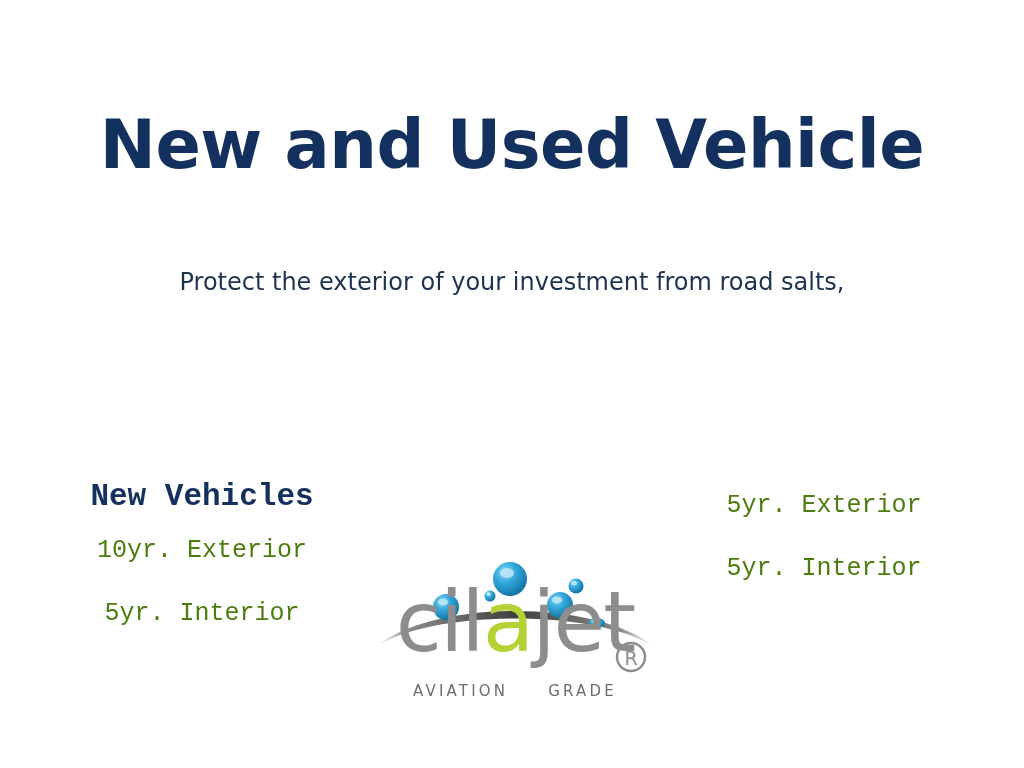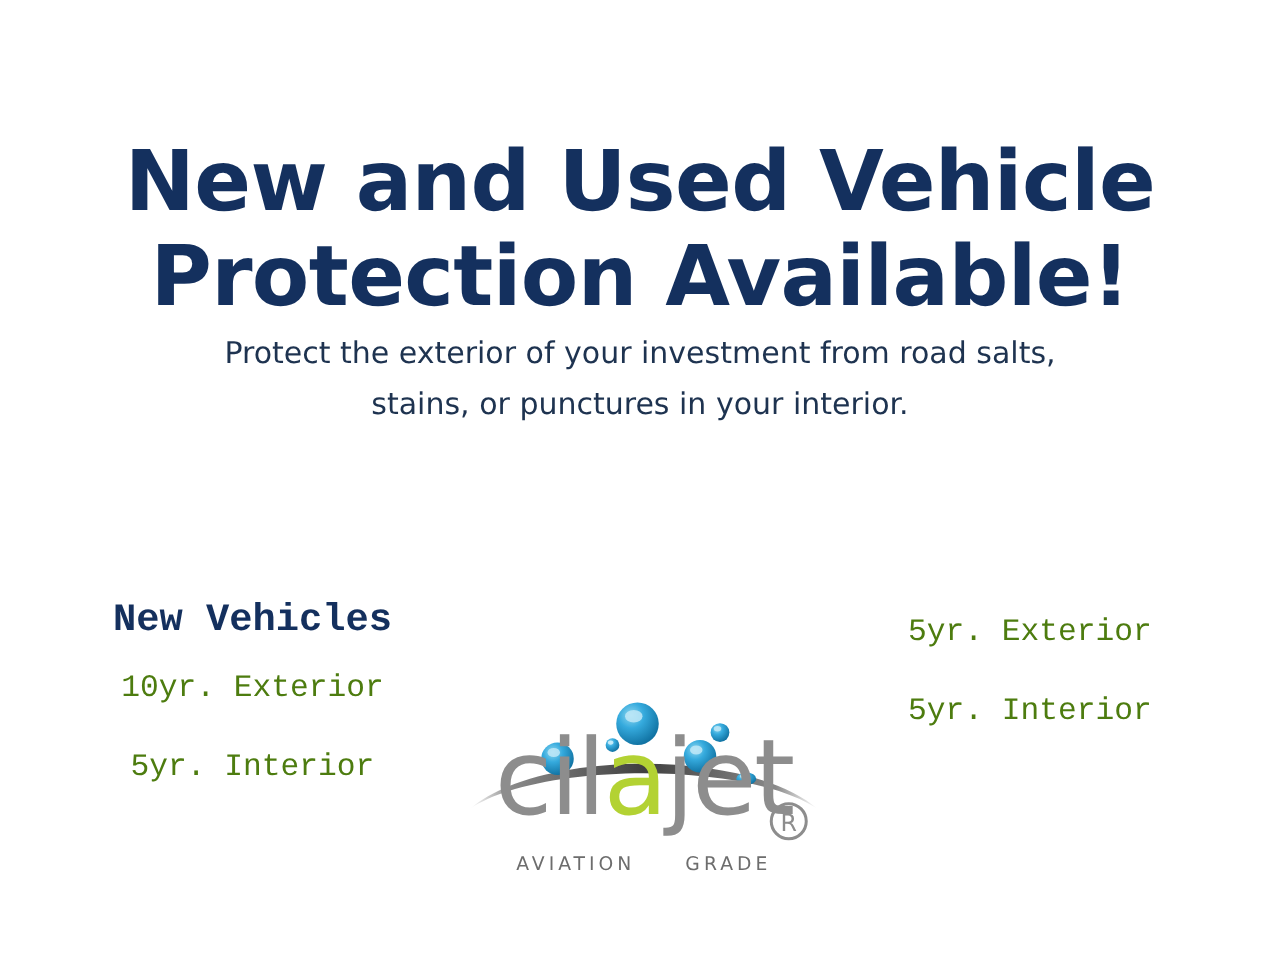--- a/index.html
+++ b/index.html
@@ -132,26 +132,24 @@
   }
   .logo-tagline .tag-gap { display: inline-block; width: 40px; }
 </style>
 </head>
 <body>
 
 <div class="slide">
 
   <h1 class="headline">
     <span class="hl-line">New and Used Vehicle</span>
-    <span class="hl-line">Protection Available!</span>
   </h1>
 
   <p class="subcopy">
     <span class="sc-line">Protect the exterior of your investment from road salts,</span>
-    <span class="sc-line">stains, or punctures in your interior.</span>
   </p>
 
   <div class="col col-left">
     <span class="col-title">New Vehicles</span>
     <span class="col-item">10yr. Exterior</span>
     <span class="col-item">5yr. Interior</span>
   </div>
 
   <div class="col col-right">
     <span class="col-item">5yr. Exterior</span>

